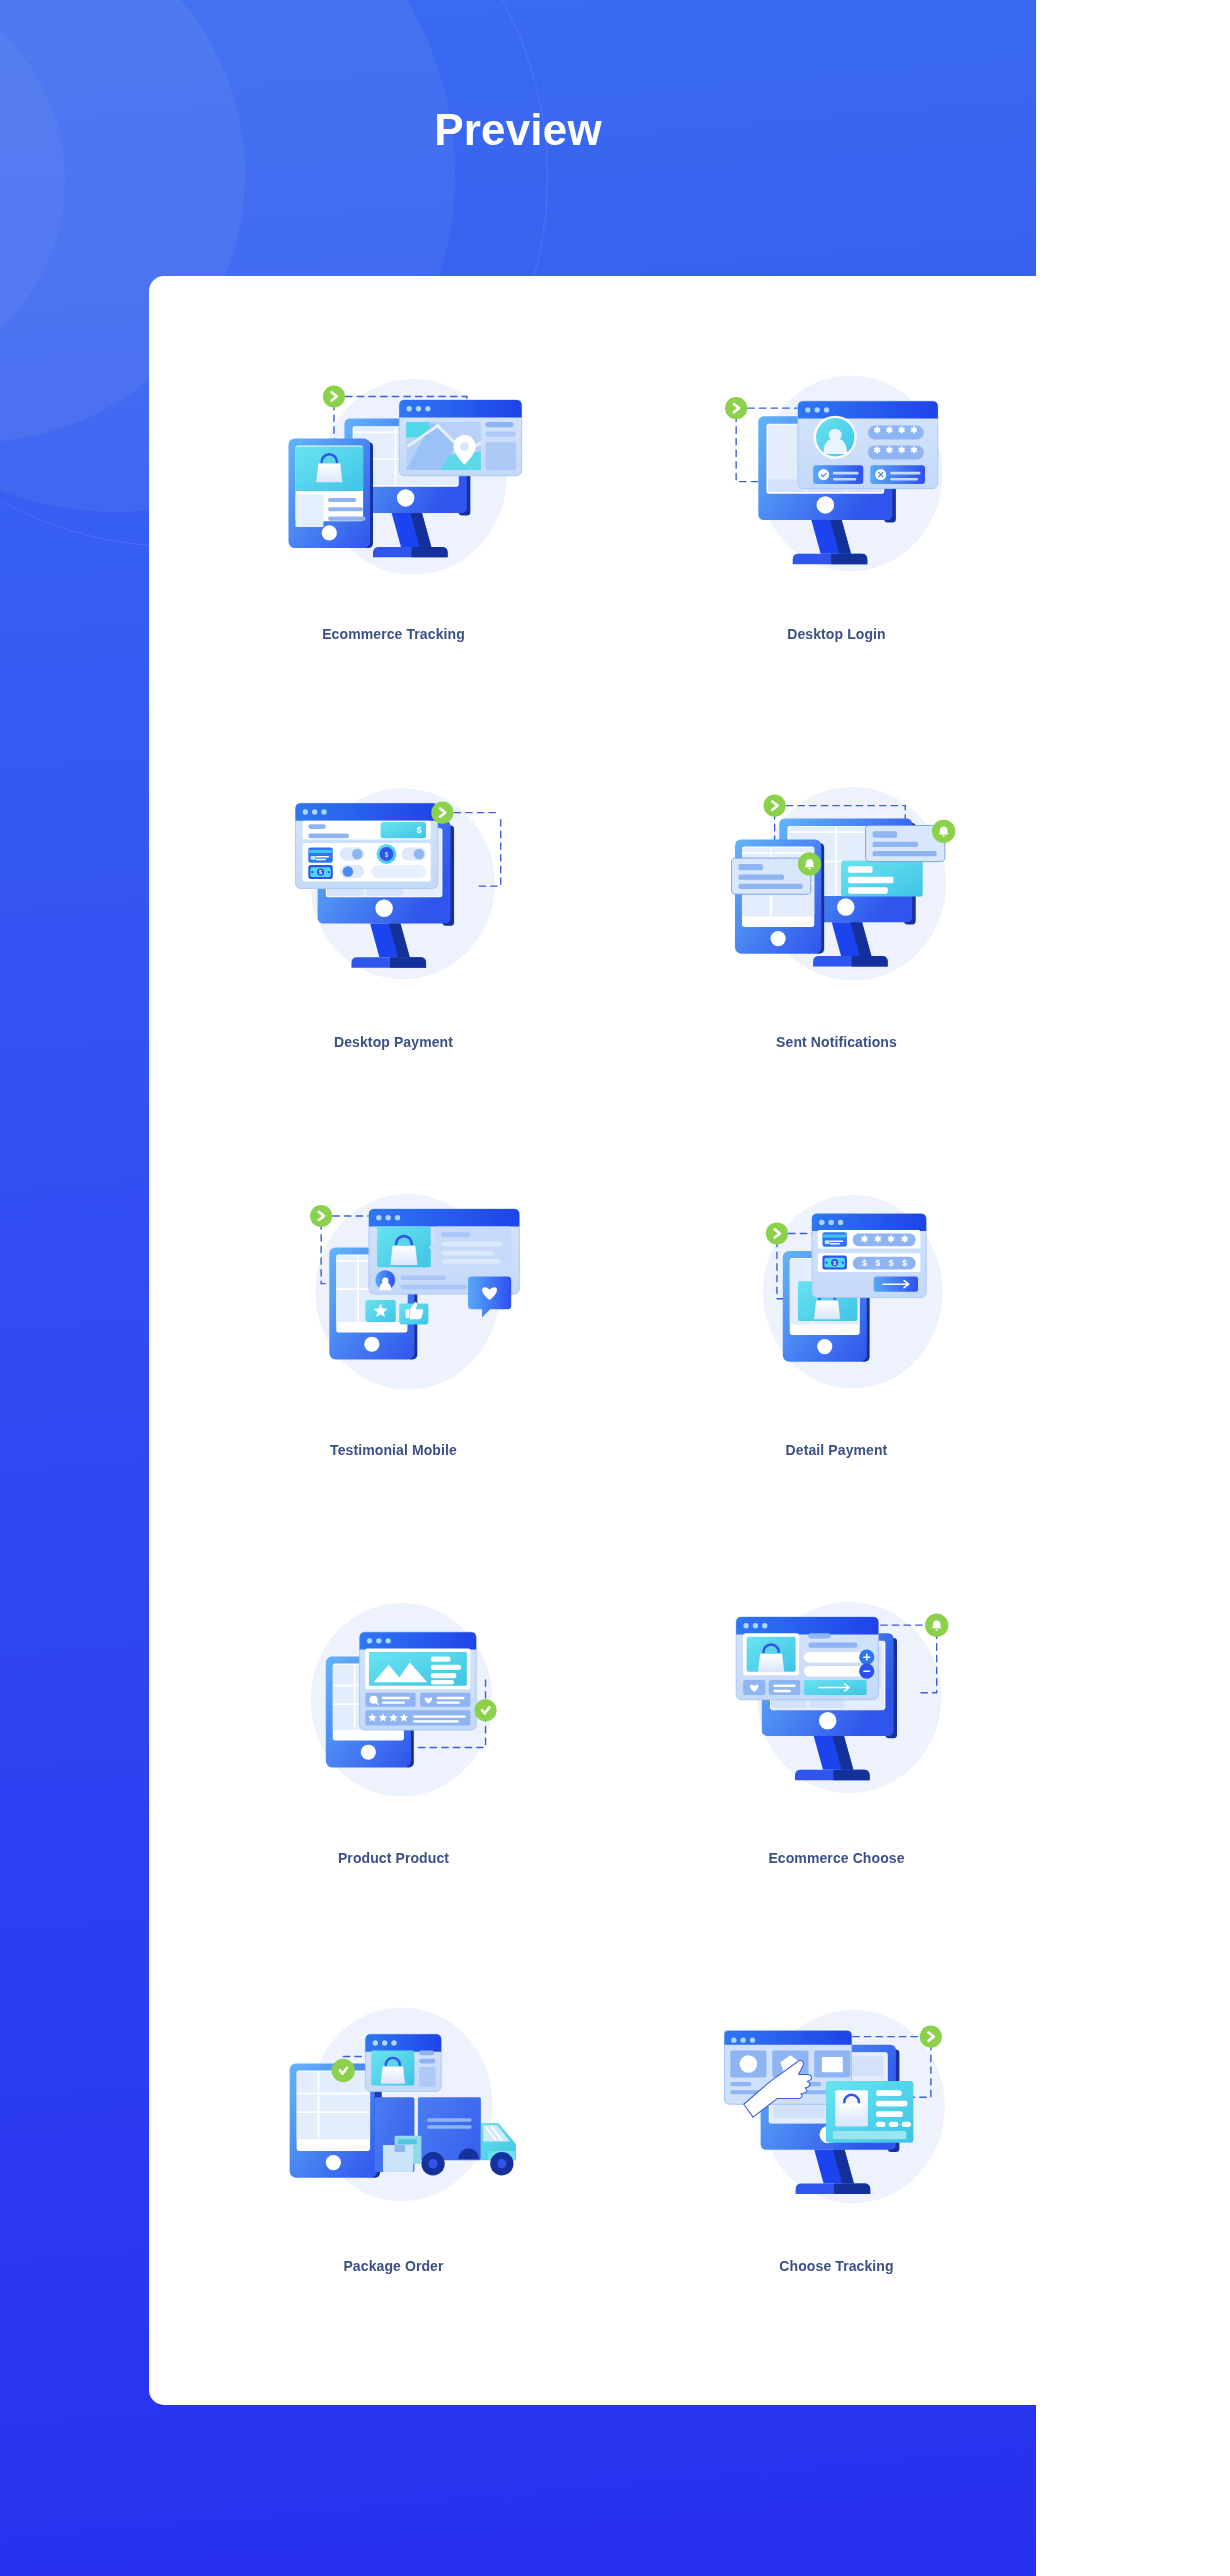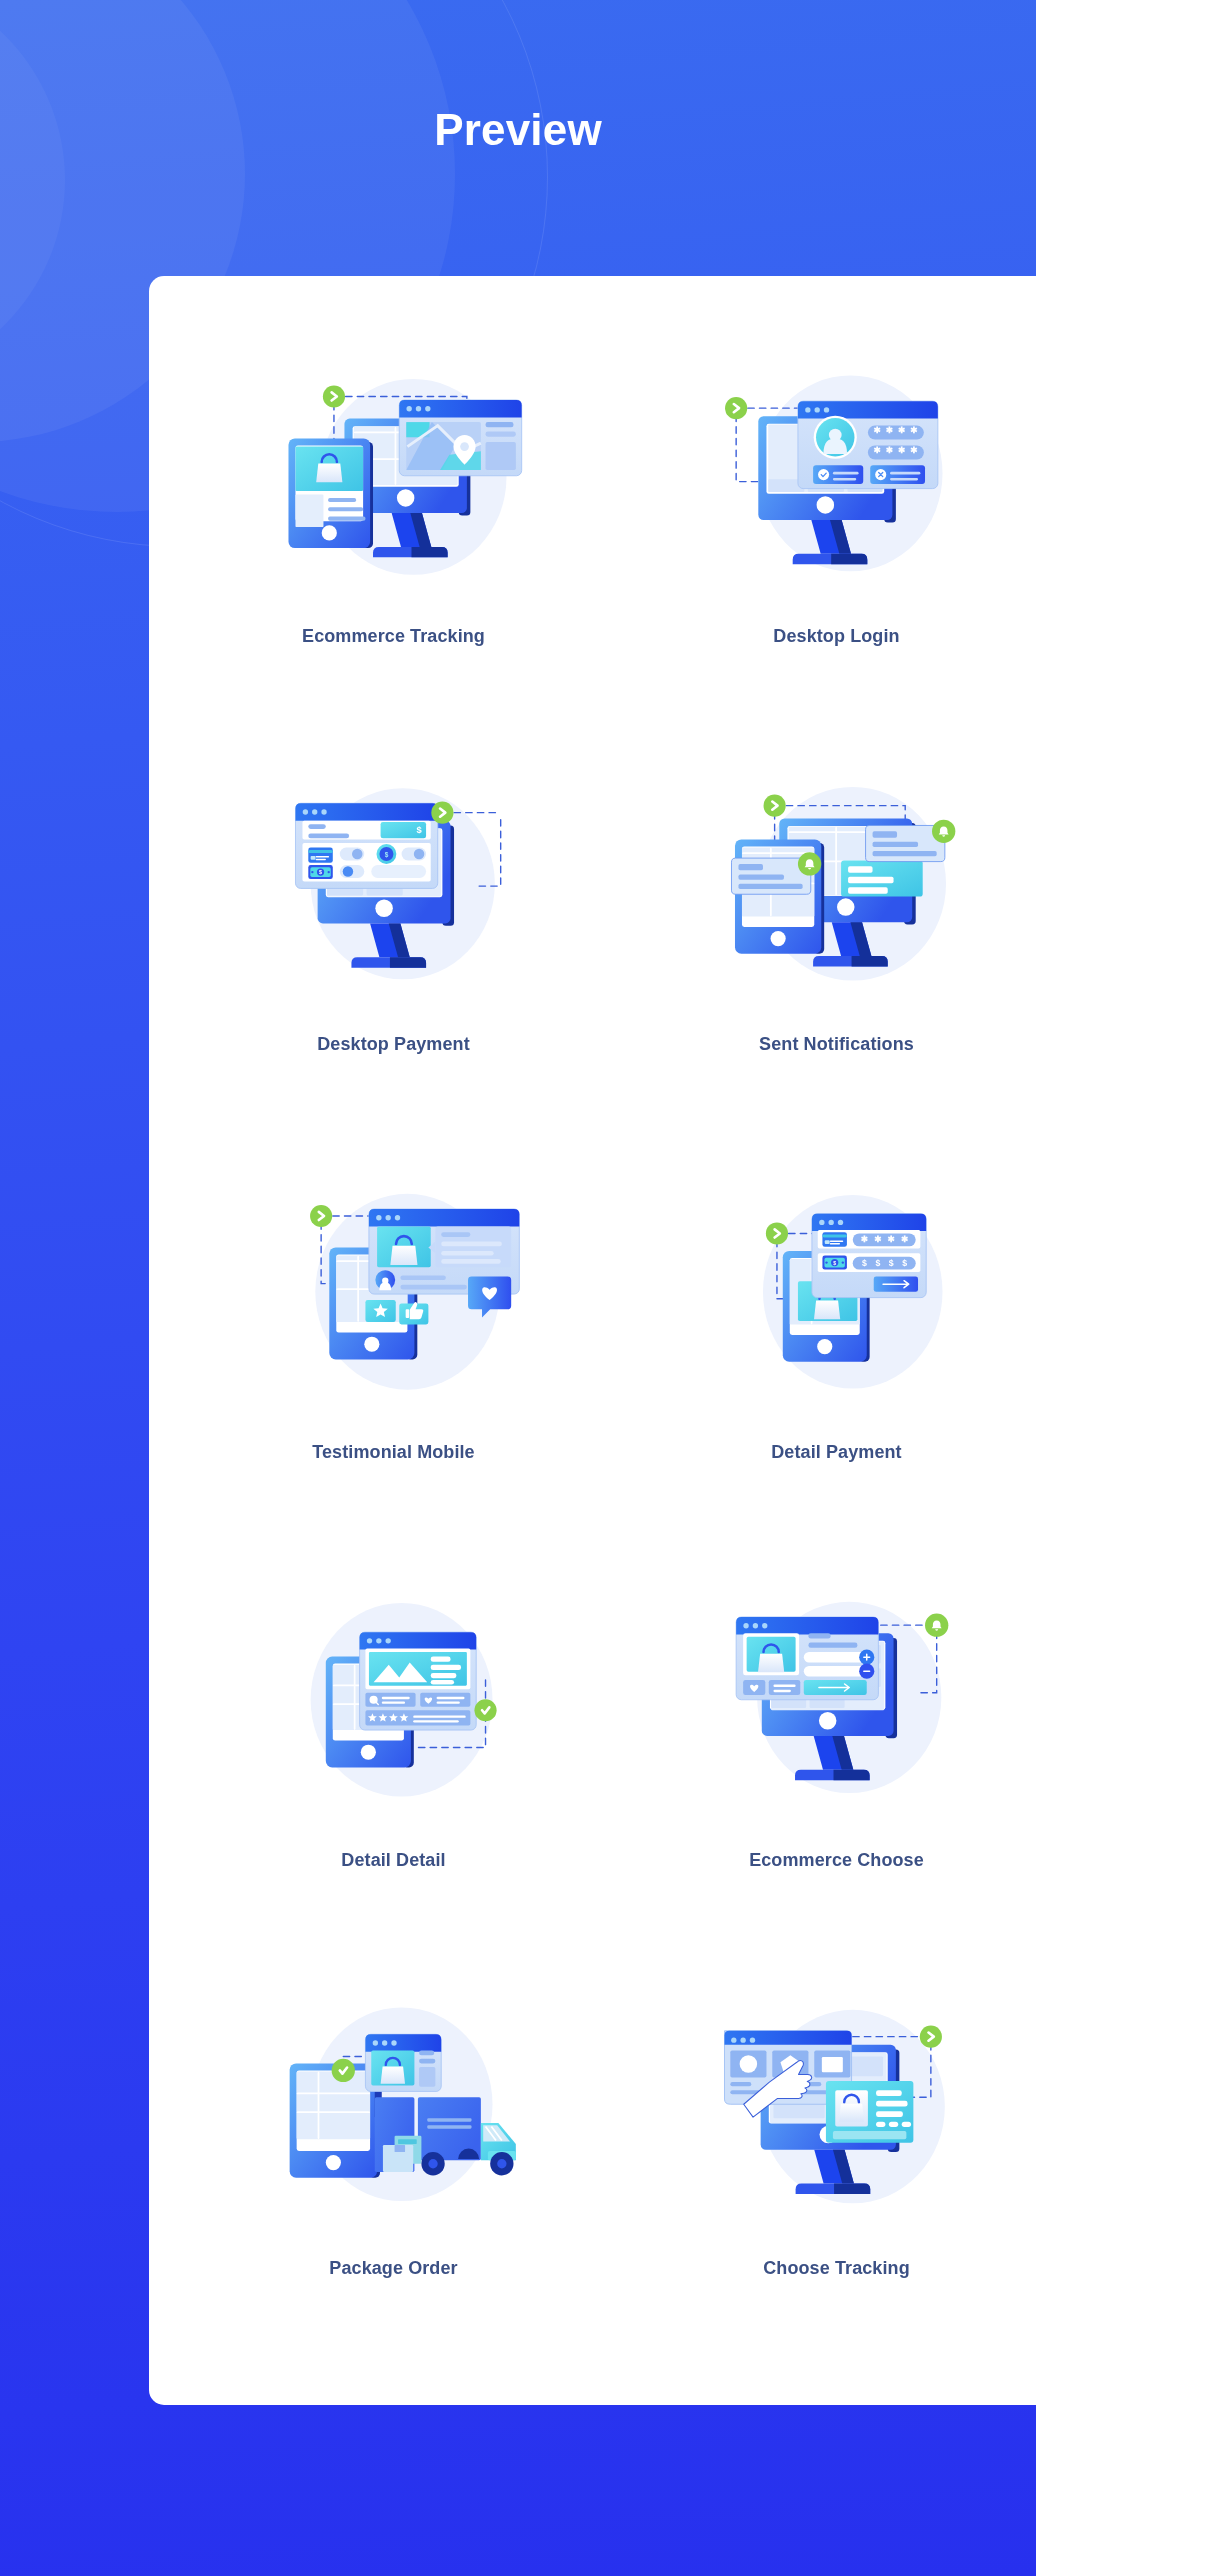--- a/index.html
+++ b/index.html
@@ -47,21 +47,21 @@
   }
 
   .cell { position:relative; height:408px; display:flex; flex-direction:column;
           align-items:center; justify-content:flex-start; }
 
   .art-wrap { position:relative; width:274px; height:274px; margin-top:11.7px; }
   .art { position:absolute; left:0; top:0; width:274px; height:274px; }
 
   .cell-label {
     margin-top:8.2px;
-    font-size:18px; font-weight:bold; color:#3B5084;
+    font-size:14px; font-weight:bold; color:#3B5084;
     text-align:center; letter-spacing:0.1px; line-height:1.2;
   }
 </style>
 </head>
 <body>
 
 <div id="page">
 
   <div class="rings">
     <div class="ring r4"></div>
@@ -743,21 +743,21 @@
                 <rect x="268" y="253" width="90" height="4" rx="2" fill="#FFFFFF"></rect>
                 <rect x="268" y="261" width="78" height="4" rx="2" fill="#FFFFFF"></rect>
 
   </g>
 <g>
                 <circle cx="392" cy="244" r="19" fill="#8BD14B"></circle>
                 <path d="M386 244 L390.5 249.5 L398.5 239" fill="none" stroke="#fff" stroke-width="4.5" stroke-linecap="round" stroke-linejoin="round"></path>
               </g>
             </svg>
           </div>
-          <div class="cell-label">Detail Detail</div>
+          <div class="cell-label">Product Product</div>
         </div>
         <div class="cell">
           <div class="art-wrap">
             <svg class="art" viewBox="0 0 470 470" xmlns="http://www.w3.org/2000/svg">
 <defs>
   <linearGradient id="gMon" x1="0" y1="0" x2="1" y2="0.5">
     <stop offset="0" stop-color="#63B4F8"></stop>
                   <stop offset="1" stop-color="#2F55EC"></stop>
   </linearGradient>
   <linearGradient id="gTab" x1="0" y1="0" x2="1" y2="1">

